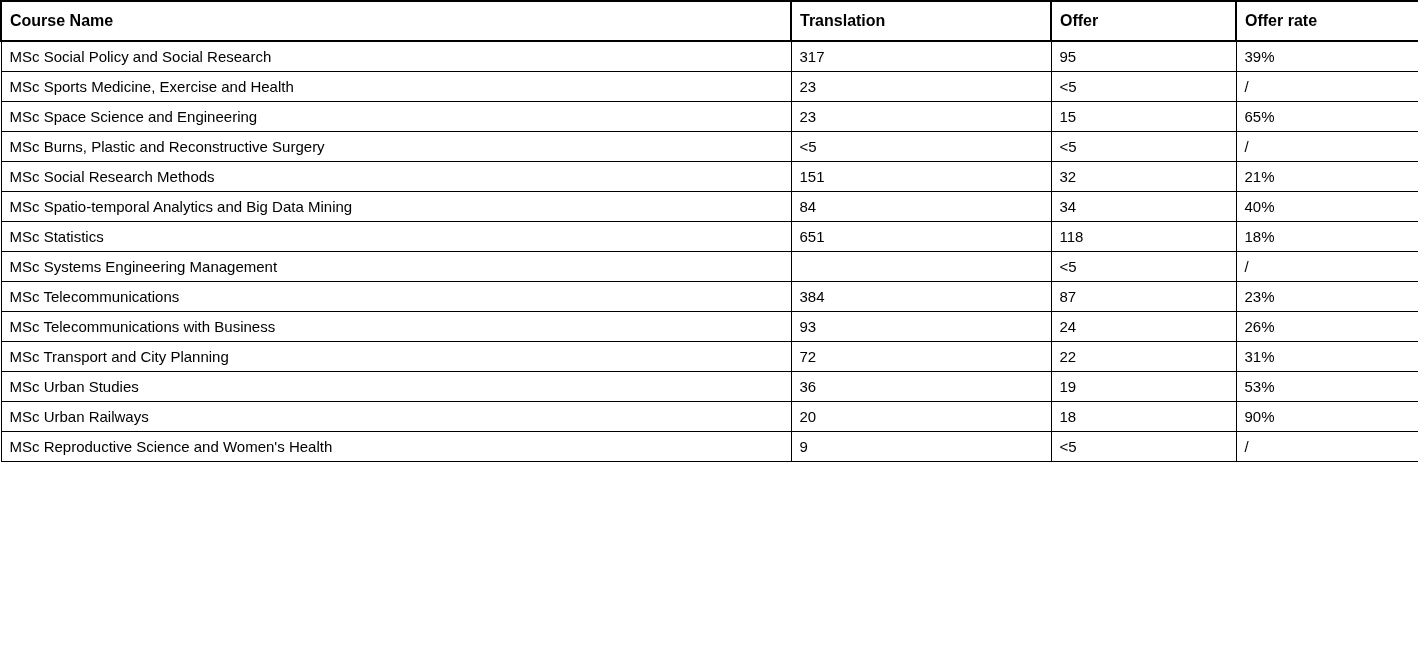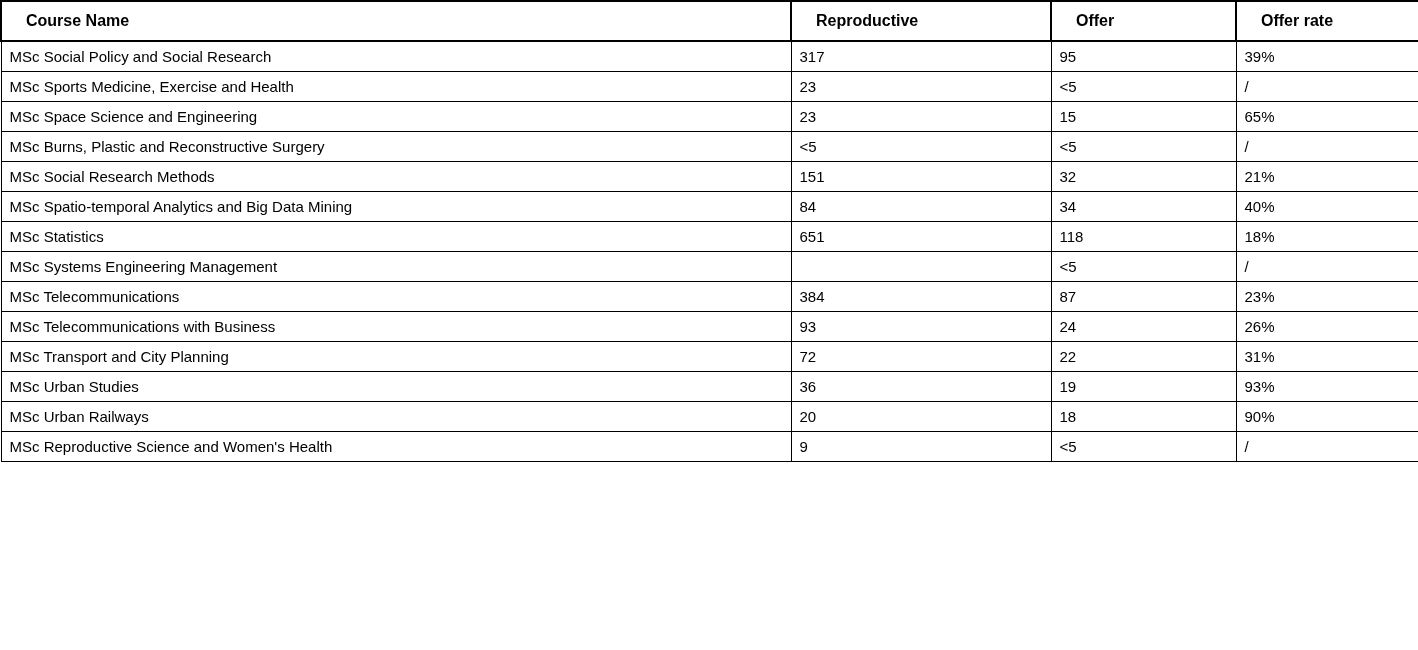--- a/index.html
+++ b/index.html
@@ -27,21 +27,21 @@
       table-layout: fixed;
     }
 
     col.col-course { width: 790px; }
     col.col-applications { width: 260px; }
     col.col-offer { width: 185px; }
     col.col-offer-rate { width: 183px; }
 
     thead tr th {
       border: 2px solid #000000;
-      padding: 10px 24px;
+      padding: 10px 8px;
       text-align: left;
       font-weight: bold;
       font-size: 16px;
       background: #ffffff;
       vertical-align: middle;
     }
 
     tbody tr td {
       border: 1px solid #000000;
       padding: 6px 8px;
@@ -65,21 +65,21 @@
   <table>
     <colgroup>
       <col class="col-course">
       <col class="col-applications">
       <col class="col-offer">
       <col class="col-offer-rate">
     </colgroup>
     <thead>
       <tr>
         <th>Course Name</th>
-        <th>Reproductive</th>
+        <th>Translation</th>
         <th>Offer</th>
         <th>Offer rate</th>
       </tr>
     </thead>
     <tbody id="table-body">
     <tr>
           <td>MSc Social Policy and Social Research</td>
           <td>317</td>
           <td>95</td>
           <td>39%</td>
@@ -141,21 +141,21 @@
         <tr>
           <td>MSc Transport and City Planning</td>
           <td>72</td>
           <td>22</td>
           <td>31%</td>
         </tr>
         <tr>
           <td>MSc Urban Studies</td>
           <td>36</td>
           <td>19</td>
-          <td>93%</td>
+          <td>53%</td>
         </tr>
         <tr>
           <td>MSc Urban Railways</td>
           <td>20</td>
           <td>18</td>
           <td>90%</td>
         </tr>
         <tr>
           <td>MSc Reproductive Science and Women's Health</td>
           <td>9</td>

